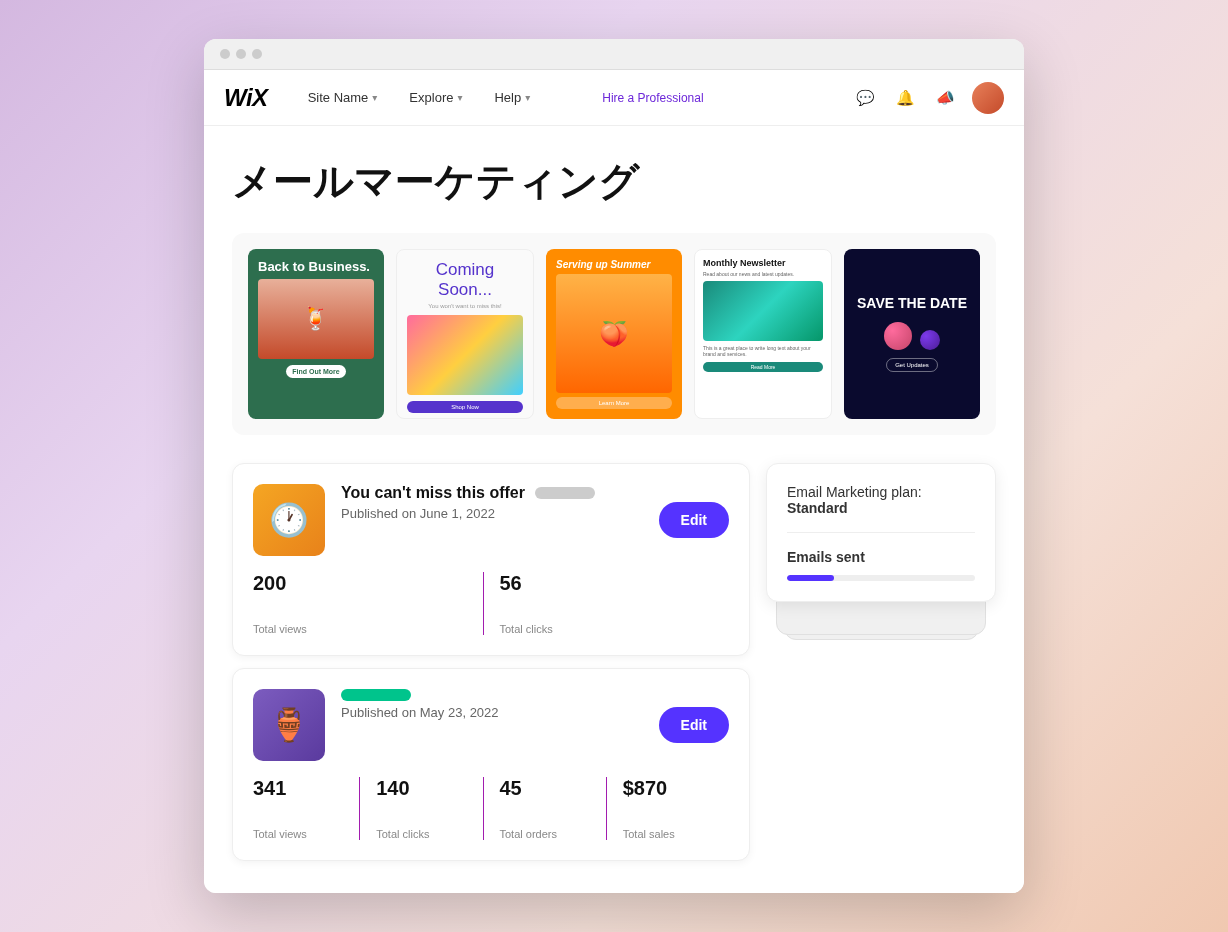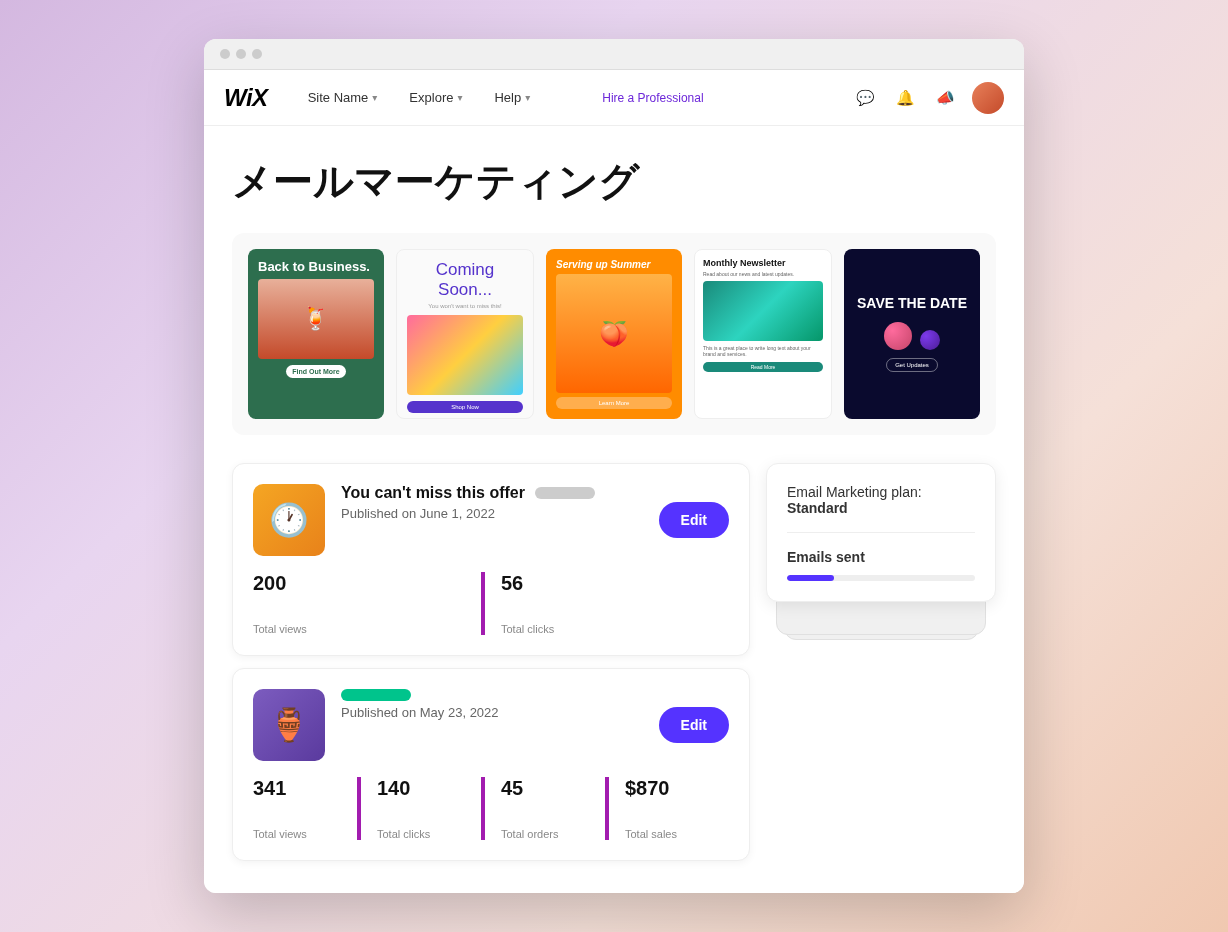--- a/index.html
+++ b/index.html
@@ -279,21 +279,21 @@
     }
     .status-grey { width: 60px; background: #ccc; }
     .status-green { width: 70px; background: #00c48c; }
     .campaign-date { font-size: 13px; color: #666; margin-top: 4px; }
     .stat-item {
       flex: 1;
       padding-right: 16px;
     }
     .stat-item + .stat-item {
       padding-left: 16px;
-      border-left: 4px solid #a21caf;
+      border-left: 1px solid #a21caf;
     }
     .stat-number {
       font-size: 20px;
       font-weight: 700;
       color: #111;
       display: block;
     }
     .stat-label {
       font-size: 11px;
       color: #888;

